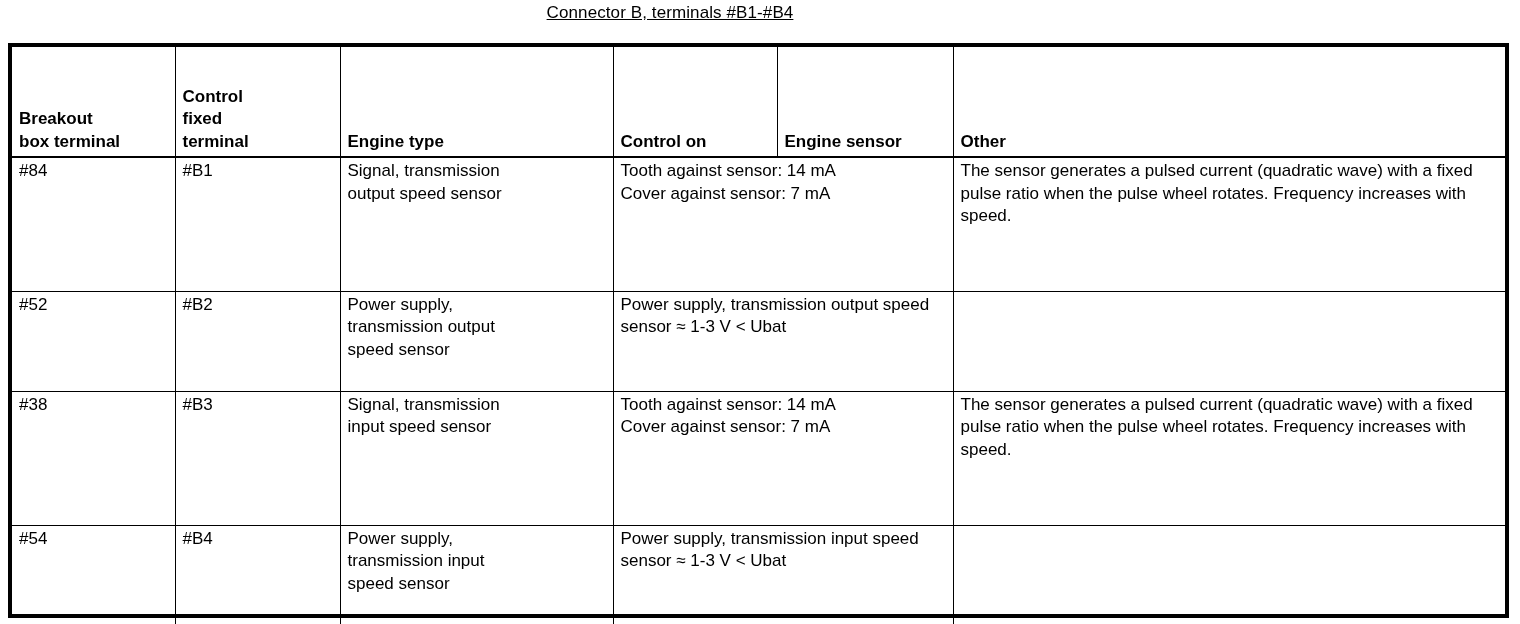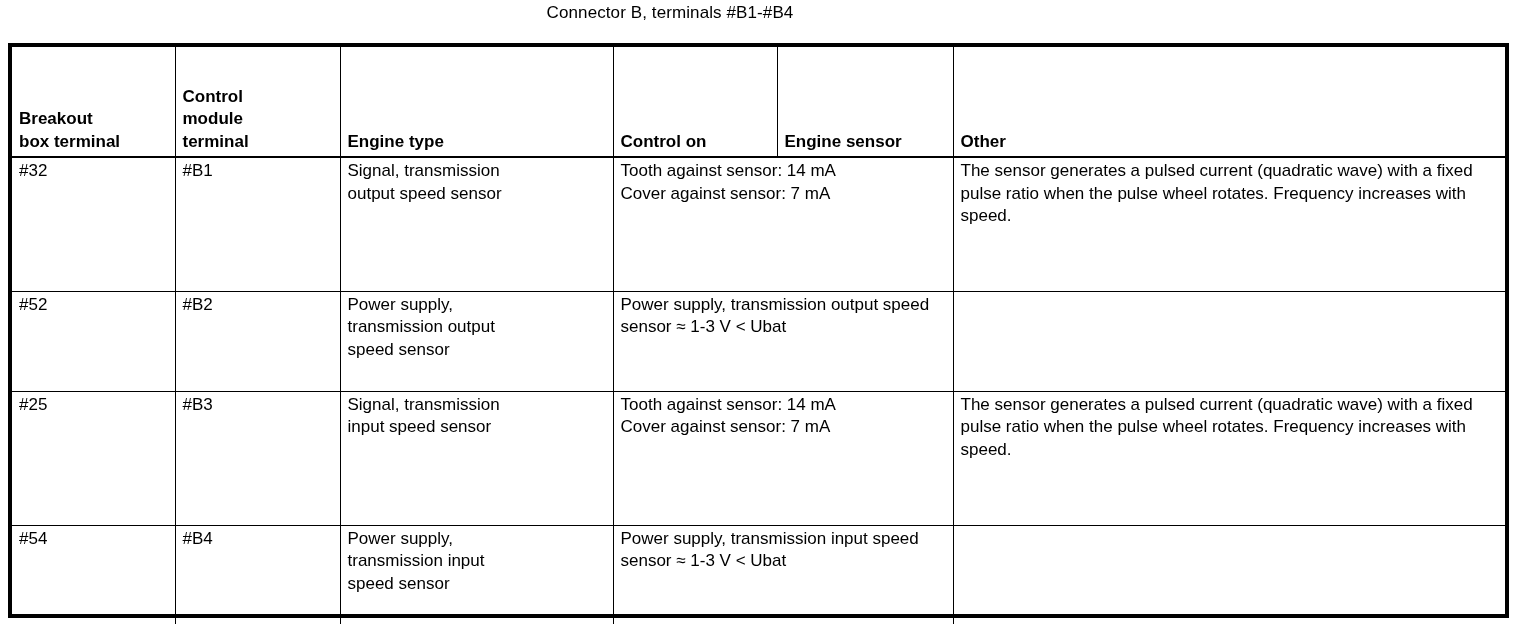--- a/index.html
+++ b/index.html
@@ -25,20 +25,21 @@
     position: absolute;
     left: 0;
     top: 2px;
     width: 1340px;
     text-align: center;
     font-size: 17px;
     line-height: 22px;
     font-weight: 400;
     letter-spacing: 0.1px;
     white-space: nowrap;
+    text-decoration: underline;
   }
 
   .table-wrap {
     position: absolute;
     left: 8px;
     top: 43px;
     width: 1501px;
     height: 575px;
     box-sizing: border-box;
     border: 4px solid #000000;
@@ -110,52 +111,52 @@
         <col class="c-ign">
         <col class="c-eng">
         <col class="c-other">
       </colgroup>
 
       <thead>
         <tr>
           <th>Breakout
 box terminal</th>
           <th>Control
-module
+fixed
 terminal</th>
           <th>Engine type</th>
           <th>Control on</th>
           <th>Engine sensor</th>
           <th>Other</th>
         </tr>
       </thead>
 
       <tbody>
         <tr class="r1">
-          <td>#32</td>
+          <td>#84</td>
           <td>#B1</td>
           <td>Signal, transmission
 output speed sensor</td>
           <td colspan="2">Tooth against sensor: 14 mA
 Cover against sensor: 7 mA</td>
           <td>The sensor generates a pulsed current (quadratic wave) with a fixed pulse ratio when the pulse wheel rotates. Frequency increases with speed.</td>
         </tr>
 
         <tr class="r2">
           <td>#52</td>
           <td>#B2</td>
           <td>Power supply,
 transmission output
 speed sensor</td>
           <td colspan="2">Power supply, transmission output speed sensor ≈ 1-3 V &lt; Ubat</td>
           <td></td>
         </tr>
 
         <tr class="r3">
-          <td>#25</td>
+          <td>#38</td>
           <td>#B3</td>
           <td>Signal, transmission
 input speed sensor</td>
           <td colspan="2">Tooth against sensor: 14 mA
 Cover against sensor: 7 mA</td>
           <td>The sensor generates a pulsed current (quadratic wave) with a fixed pulse ratio when the pulse wheel rotates. Frequency increases with speed.</td>
         </tr>
 
         <tr class="r4">
           <td>#54</td>

